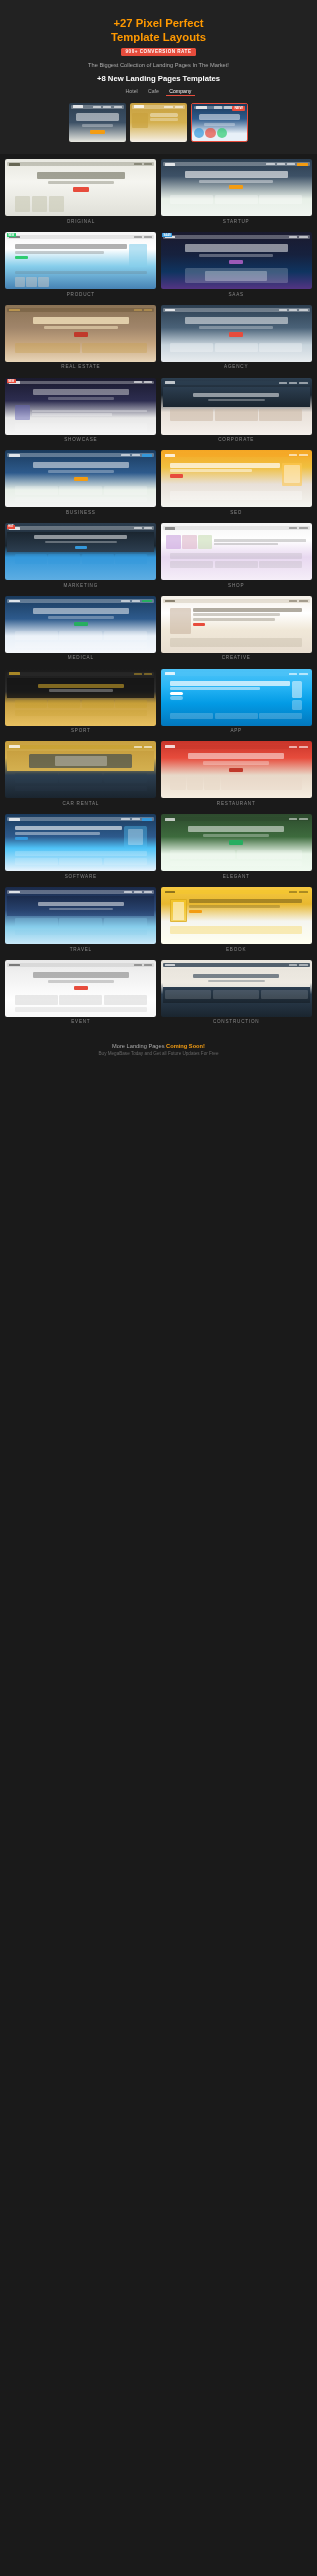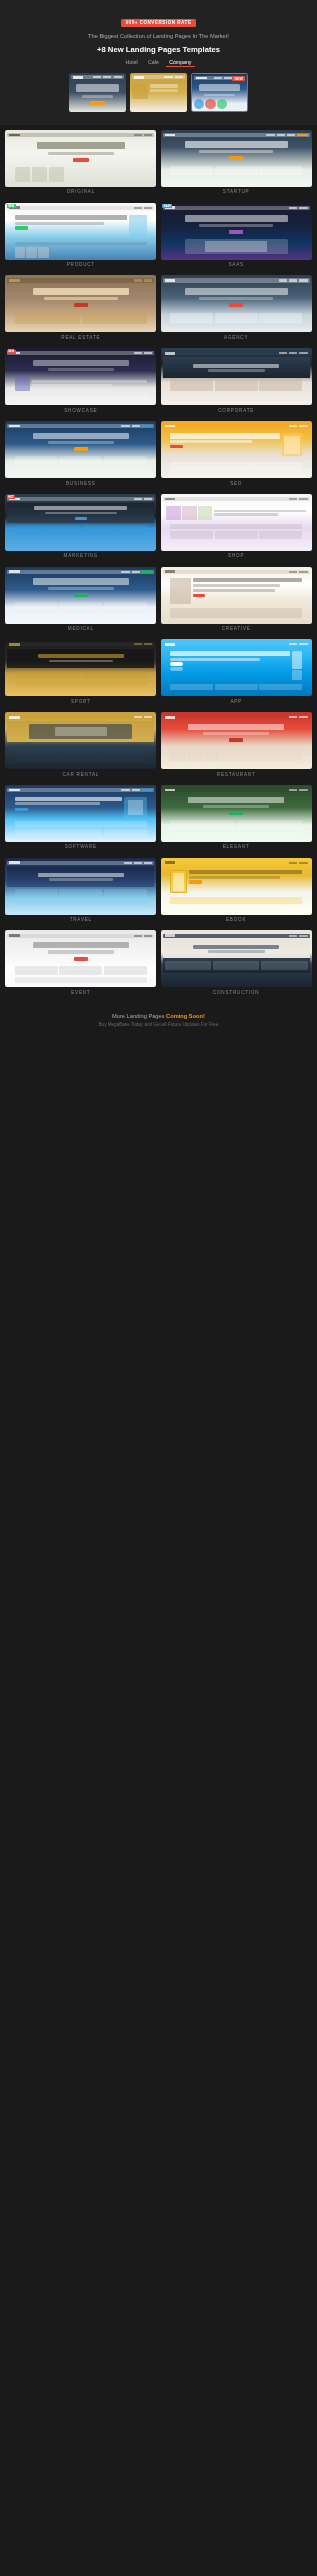--- a/index.html
+++ b/index.html
@@ -246,20 +246,24 @@
       flex-direction: column;
       padding: 2.1px;
     }
     .pi-hotel { background: linear-gradient(180deg, #2c3e50 0%, #3d5166 50%, #e8e8e0 100%); }
     .pi-cafe { background: linear-gradient(180deg, #c8a040 0%, #d4b050 50%, #f5f0e8 100%); }
   </style>
 </head>
 <body>
 
 <div class="header">
+  <h1>
+    <span>+27 Pixel Perfect</span><br>
+    <span>Template Layouts</span>
+  </h1>
   <div>
     <span class="badge">900+ CONVERSION RATE</span>
   </div>
   <p>The Biggest Collection of Landing Pages In The Market!</p>
 
   <div class="new-templates-title">+8 New Landing Pages Templates</div>
 
   <div class="new-templates-tabs">
     <span>Hotel</span>
     <span>Cafe</span>

